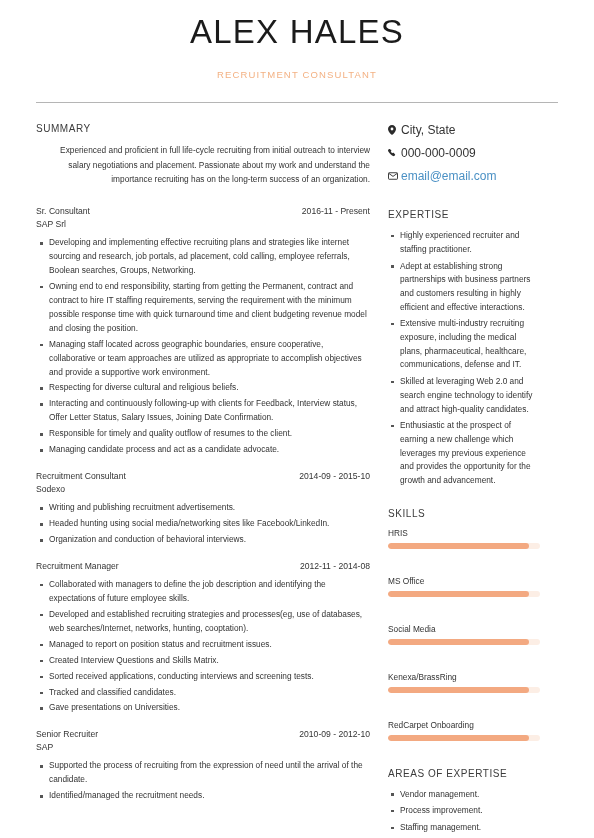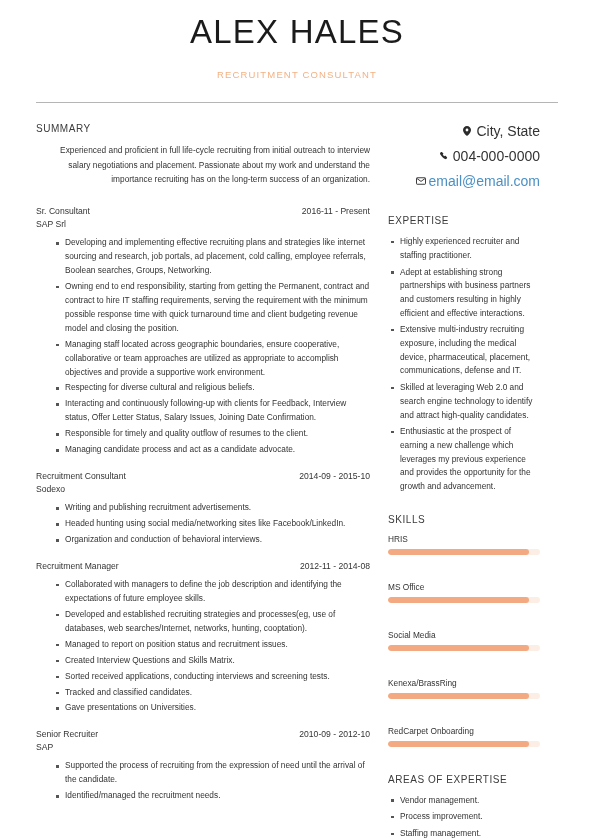--- a/index.html
+++ b/index.html
@@ -115,21 +115,20 @@
     margin: 7px 0 0 0;
     padding-left: 13px;
     list-style: none;
   }
   ul.bullets li {
     font-size: 8.3px;
     line-height: 1.68;
     color: #333333;
     position: relative;
     margin-bottom: 2px;
-    margin-left: 16px;
   }
   ul.bullets li:before {
     content: "";
     position: absolute;
     left: -9px;
     top: 6px;
     width: 2.5px;
     height: 2.5px;
     background: #555555;
   }
@@ -137,23 +136,22 @@
   
   .contact-list {
     margin: 0 0 26px 0;
     padding: 0;
     list-style: none;
   }
   .contact-item {
     display: flex;
     align-items: center;
     margin-bottom: 9px;
-    font-size: 14px;
-    color: #333333;
-    justify-content: flex-end;
+    font-size: 12px;
+    color: #333333;
   }
   .contact-icon {
     width: 13px;
     flex: 0 0 13px;
     display: inline-flex;
     align-items: center;
     justify-content: flex-start;
     color: #2b2b2b;
   }
   .contact-icon svg { display: block; }
@@ -297,39 +295,39 @@
               </svg>
             </span>
             <span>City, State</span>
           </li>
           <li class="contact-item">
             <span class="contact-icon">
               <svg width="9" height="9" viewBox="0 0 10 10">
                 <path fill="currentColor" d="M2.2 0.3C1.8-.1 1.2 0 .8.4L.4.9C0 1.3-.1 1.9.2 2.4c1 1.9 3.5 4.4 5.4 5.4.5.3 1.1.2 1.5-.2l.5-.5c.4-.4.5-1 .1-1.4L6.5 4.4c-.4-.4-1-.3-1.4.1l-.3.3C4.2 4.4 3.4 3.6 3 2.9l.3-.3c.4-.4.5-1 .1-1.4L2.2.3z"></path>
               </svg>
             </span>
-            <span>004-000-0000</span>
+            <span>000-000-0009</span>
           </li>
           <li class="contact-item">
             <span class="contact-icon">
               <svg width="10" height="8" viewBox="0 0 12 9">
                 <rect x="0.6" y="0.6" width="10.8" height="7.8" rx="0.8" fill="none" stroke="currentColor" stroke-width="1.1"></rect>
                 <path d="M1 1.4L6 5l5-3.6" fill="none" stroke="currentColor" stroke-width="1.1"></path>
               </svg>
             </span>
             <a class="contact-link" href="#">email@email.com</a>
           </li>
         </ul>
 
       <div class="section">
         <div class="section-title">EXPERTISE</div>
         <ul class="side-bullets" id="objective-container">
             <li>Highly experienced recruiter and staffing practitioner.</li>
             <li>Adept at establishing strong partnerships with business partners and customers resulting in highly efficient and effective interactions.</li>
-            <li>Extensive multi-industry recruiting exposure, including the medical device, pharmaceutical, placement, communications, defense and IT.</li>
+            <li>Extensive multi-industry recruiting exposure, including the medical plans, pharmaceutical, healthcare, communications, defense and IT.</li>
             <li>Skilled at leveraging Web 2.0 and search engine technology to identify and attract high-quality candidates.</li>
             <li>Enthusiastic at the prospect of earning a new challenge which leverages my previous experience and provides the opportunity for the growth and advancement.</li>
           </ul>
       </div>
 
       <div class="section">
         <div class="section-title">SKILLS</div>
         <div id="skills-container">
             <div class="skill">
               <div class="skill-label">HRIS</div>

